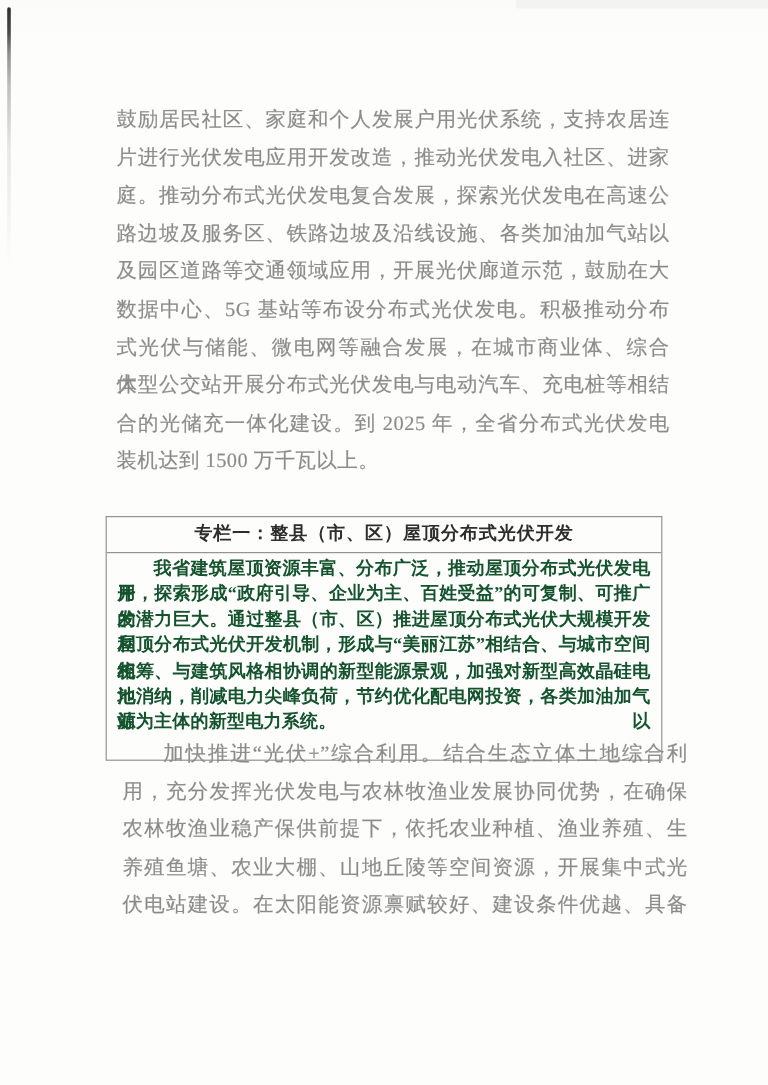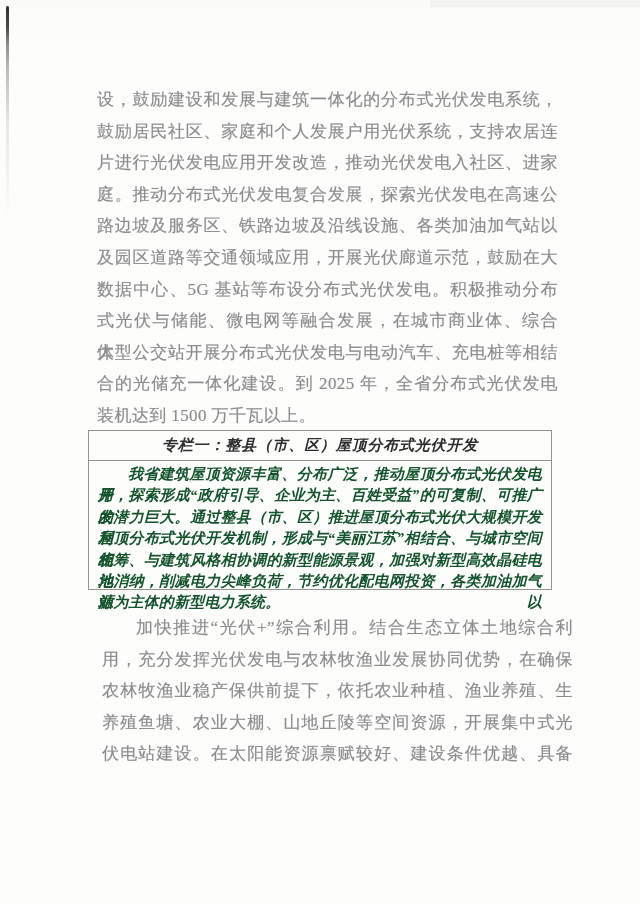--- a/index.html
+++ b/index.html
@@ -21,22 +21,22 @@
   .para2{left:86px;top:612px;width:471px;margin-left:16px;}
   .line{
     height:31.6px;line-height:31.6px;font-size:17px;letter-spacing:.4px;
     color:#8a8a8a;text-align:justify;text-align-last:justify;
     -webkit-text-stroke:.2px #9a9a9a;
   }
   .line.short{text-align-last:left;}
   .line.indent{text-indent:2em;}
   
   .column-box{
-    position:absolute;left:88px;top:430px;width:464px;height:160px;
-    border:1.5px solid #939390;background:#fdfdfc;box-sizing:border-box;font-style:italic;
+    position:absolute;left:88px;top:430px;width:464px;height:204px;
+    border:1.5px solid #939390;background:#fdfdfc;box-sizing:border-box;
   }
   .box-title{
     height:29px;line-height:29px;text-align:center;
     font-size:15px;font-weight:bold;letter-spacing:.8px;color:#2d2d2d;
     border-bottom:1.5px solid #939390;
   }
   .box-body{padding:3px 9px 0 9px;}
   .box-line{
     height:21.4px;line-height:21.4px;font-size:15px;font-weight:bold;
     color:#14532d;letter-spacing:.2px;text-align:justify;text-align-last:justify;
@@ -51,21 +51,20 @@
 </style>
 </head>
 <body>
 
 <div class="page">
 
   <div class="scan-line"></div>
   <div class="top-smudge"></div>
 
   <div class="para para1">
-    <div class="line">设，鼓励建设和发展与建筑一体化的分布式光伏发电系统，</div>
     <div class="line">鼓励居民社区、家庭和个人发展户用光伏系统，支持农居连</div>
     <div class="line">片进行光伏发电应用开发改造，推动光伏发电入社区、进家</div>
     <div class="line">庭。推动分布式光伏发电复合发展，探索光伏发电在高速公</div>
     <div class="line">路边坡及服务区、铁路边坡及沿线设施、各类加油加气站以</div>
     <div class="line">及园区道路等交通领域应用，开展光伏廊道示范，鼓励在大</div>
     <div class="line">数据中心、5G 基站等布设分布式光伏发电。积极推动分布</div>
     <div class="line">式光伏与储能、微电网等融合发展，在城市商业体、综合体、</div>
     <div class="line">大型公交站开展分布式光伏发电与电动汽车、充电桩等相结</div>
     <div class="line">合的光储充一体化建设。到 2025 年，全省分布式光伏发电</div>
     <div class="line short">装机达到 1500 万千瓦以上。</div>

